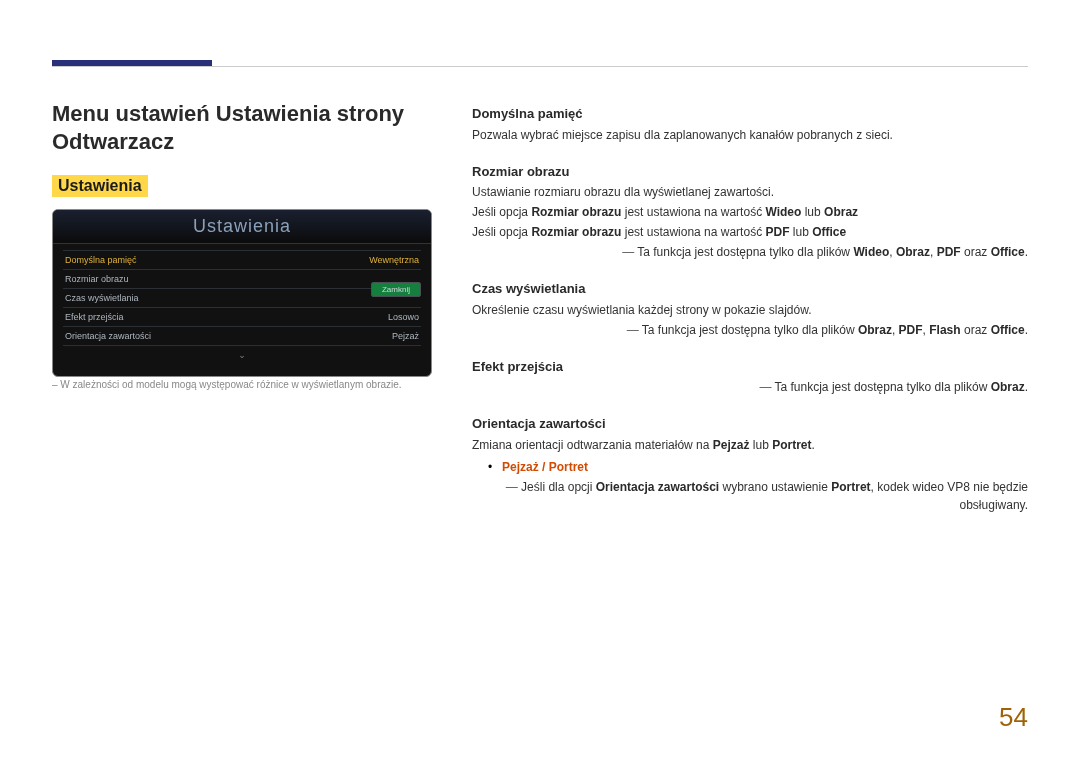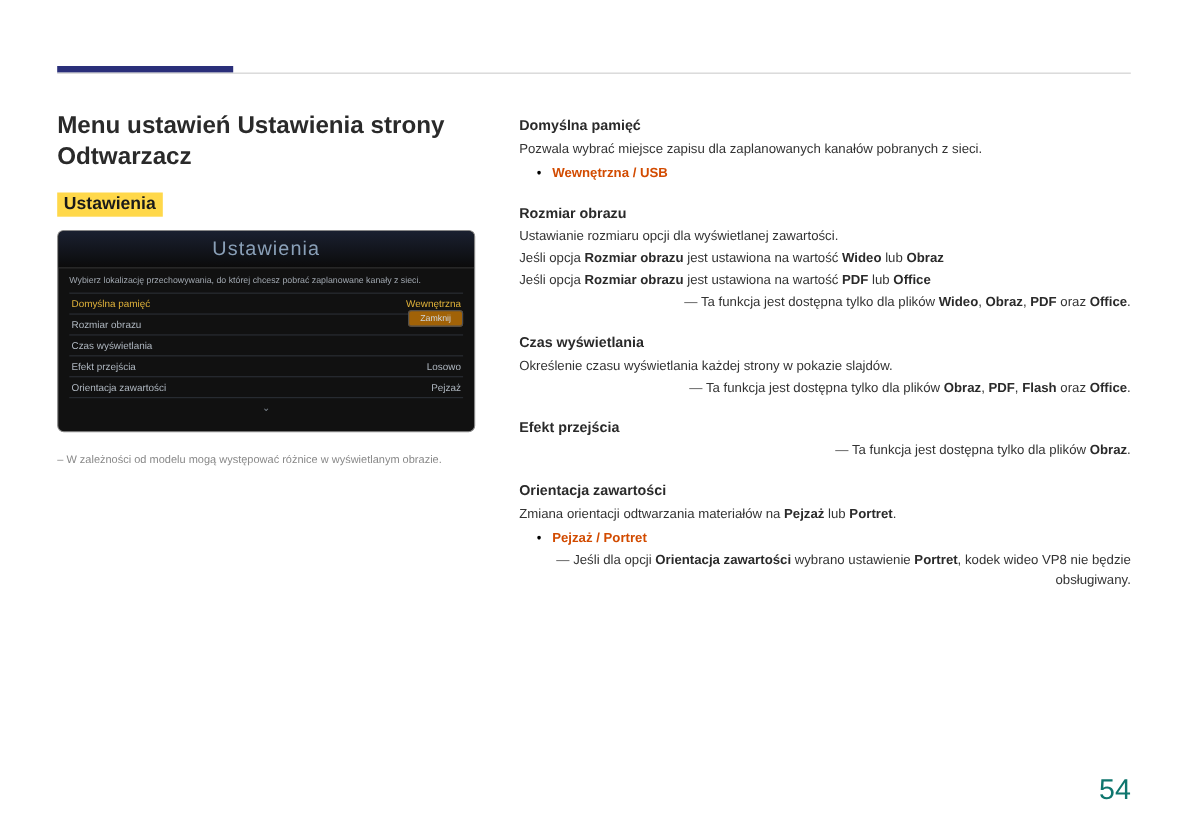--- a/index.html
+++ b/index.html
@@ -13,52 +13,51 @@
   h1 { font-size: 22px; font-weight: 700; color: #2a2a2a; line-height: 1.25; }
   .section-label { display: inline-block; background: #ffd84a; color: #1a1a1a; font-weight: 700; font-size: 16px; padding: 2px 6px; margin-top: 20px; }
   .mock { margin-top: 12px; border: 1px solid #888; border-radius: 6px; background: #111; color: #cfd6dd; font-size: 9px; overflow: hidden; }
   .mock-header { background: linear-gradient(#1a2030,#0b0b0b); text-align: center; color: #8aa0b8; font-size: 18px; padding: 6px 0; border-bottom: 1px solid #333; font-weight: 300; letter-spacing: 1px; }
   .mock-body { padding: 6px 10px 16px 10px; position: relative; }
   .mock-desc { font-size: 8px; color: #a0a7af; line-height: 1.3; margin-bottom: 6px; }
   .mock-list { border-top: 1px solid #2b2f36; }
   .mock-row { display: flex; justify-content: space-between; padding: 4px 2px; border-bottom: 1px solid #2b2f36; color: #aeb6bf; }
   .mock-row.sel { color: #e0b23a; }
   .mock-chevron { text-align: center; color: #7a828b; padding-top: 4px; }
-  .mock-close { background: #a16207; border: 1px solid #4a4e55; color: #cfd6dd; font-size: 8px; padding: 2px 10px; border-radius: 3px; }
+  .mock-close { background: #15803d; border: 1px solid #4a4e55; color: #cfd6dd; font-size: 8px; padding: 2px 10px; border-radius: 3px; }
   .mock-close-wrap { position: absolute; right: 10px; top: 40px; }
-  .footnote { font-size: 10px; color: #888; margin-top: 20px; }
+  .footnote { font-size: 10px; color: #888; margin-top: 2px; }
   .footnote::before { content: "– "; }
   h3 { font-size: 13px; font-weight: 700; color: #2a2a2a; margin-top: 4px; }
   .right > * + h3 { margin-top: 18px; }
   .right p { margin-top: 2px; }
   .right ul { list-style: none; margin-top: 4px; }
   .right ul li { padding-left: 30px; position: relative; }
   .right ul li::before { content: "•"; position: absolute; left: 16px; top: 0; color: #000; }
   .note { margin-top: 4px; padding-left: 0; text-align: right; }
   .note::before { content: "― "; color: #555; }
   .hl { color: #d24b00; font-weight: 700; }
   .hl-black { font-weight: 700; color: #2a2a2a; }
-  .pagenum { position: absolute; right: 52px; bottom: 30px; font-size: 26px; color: #0f766e; font-weight: 300; }
+  .pagenum { position: absolute; right: 52px; bottom: 30px; font-size: 26px; color: #a16207; font-weight: 300; }
 </style>
 </head>
 <body>
 
 <div class="page">
   <div class="topbar"></div>
   <div class="toprule"></div>
 
   <div class="cols">
     <div class="left">
       <h1>Menu ustawień Ustawienia strony Odtwarzacz</h1>
       <div class="section-label">Ustawienia</div>
 
       <div class="mock">
         <div class="mock-header">Ustawienia</div>
         <div class="mock-body">
-          <div class="mock-desc">Wybierz lokalizację przechowywania, do której chcesz pobrać zaplanowane kanały z sieci.</div>
           <div class="mock-close-wrap">
             <span class="mock-close">Zamknij</span>
           </div>
           <div class="mock-list">
             <div class="mock-row sel">
               <span>Domyślna pamięć</span>
               <span>Wewnętrzna</span>
             </div>
             <div class="mock-row">
               <span>Rozmiar obrazu</span>
@@ -79,26 +78,23 @@
           </div>
           <div class="mock-chevron">⌄</div>
         </div>
       </div>
       <div class="footnote">W zależności od modelu mogą występować różnice w wyświetlanym obrazie.</div>
     </div>
 
     <div class="right">
       <h3>Domyślna pamięć</h3>
       <p>Pozwala wybrać miejsce zapisu dla zaplanowanych kanałów pobranych z sieci.</p>
-      <ul>
-          <li><span class="hl">Wewnętrzna / USB</span></li>
-        </ul>
 
       <h3>Rozmiar obrazu</h3>
-      <p>Ustawianie rozmiaru opcji dla wyświetlanej zawartości.</p>
+      <p>Ustawianie rozmiaru obrazu dla wyświetlanej zawartości.</p>
       <p><span>Jeśli opcja </span><span class="hl-black">Rozmiar obrazu</span><span> jest ustawiona na wartość </span><span class="hl-black">Wideo</span><span> lub </span><span class="hl-black">Obraz</span></p>
       <p><span>Jeśli opcja </span><span class="hl-black">Rozmiar obrazu</span><span> jest ustawiona na wartość </span><span class="hl-black">PDF</span><span> lub </span><span class="hl-black">Office</span></p>
       <p class="note"><span>Ta funkcja jest dostępna tylko dla plików </span><span class="hl-black">Wideo</span><span>, </span><span class="hl-black">Obraz</span><span>, </span><span class="hl-black">PDF</span><span> oraz </span><span class="hl-black">Office</span><span>.</span></p>
 
       <h3>Czas wyświetlania</h3>
       <p>Określenie czasu wyświetlania każdej strony w pokazie slajdów.</p>
       <p class="note"><span>Ta funkcja jest dostępna tylko dla plików </span><span class="hl-black">Obraz</span><span>, </span><span class="hl-black">PDF</span><span>, </span><span class="hl-black">Flash</span><span> oraz </span><span class="hl-black">Office</span><span>.</span></p>
 
       <h3>Efekt przejścia</h3>
       <p class="note"><span>Ta funkcja jest dostępna tylko dla plików </span><span class="hl-black">Obraz</span><span>.</span></p>

